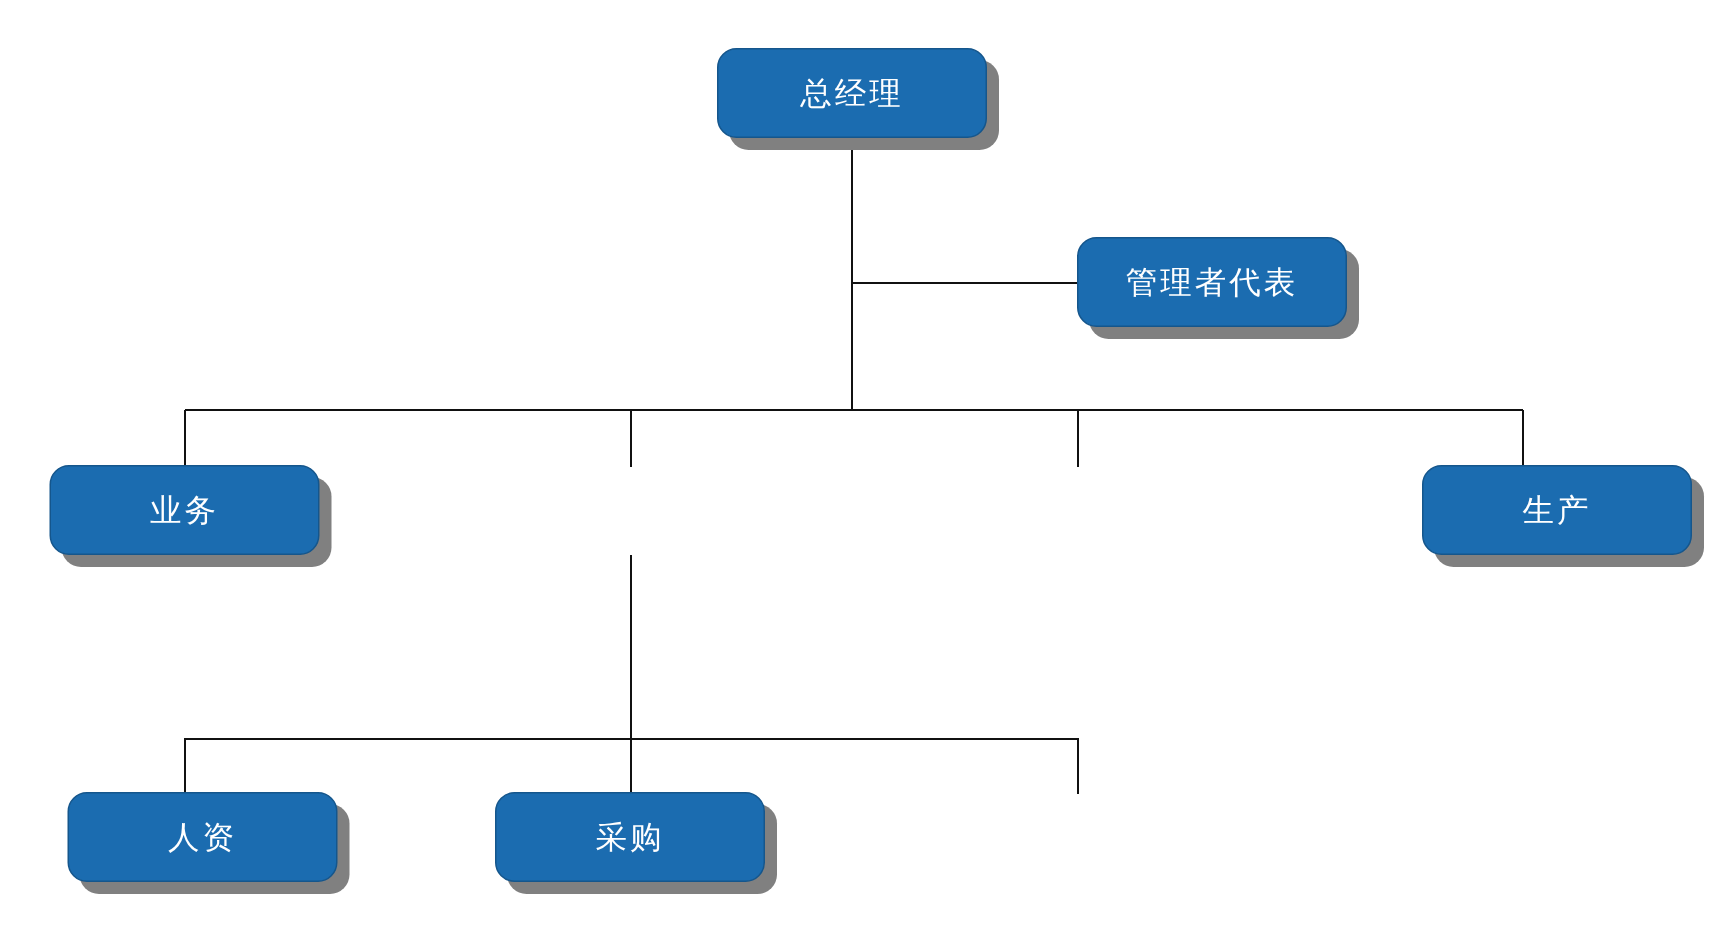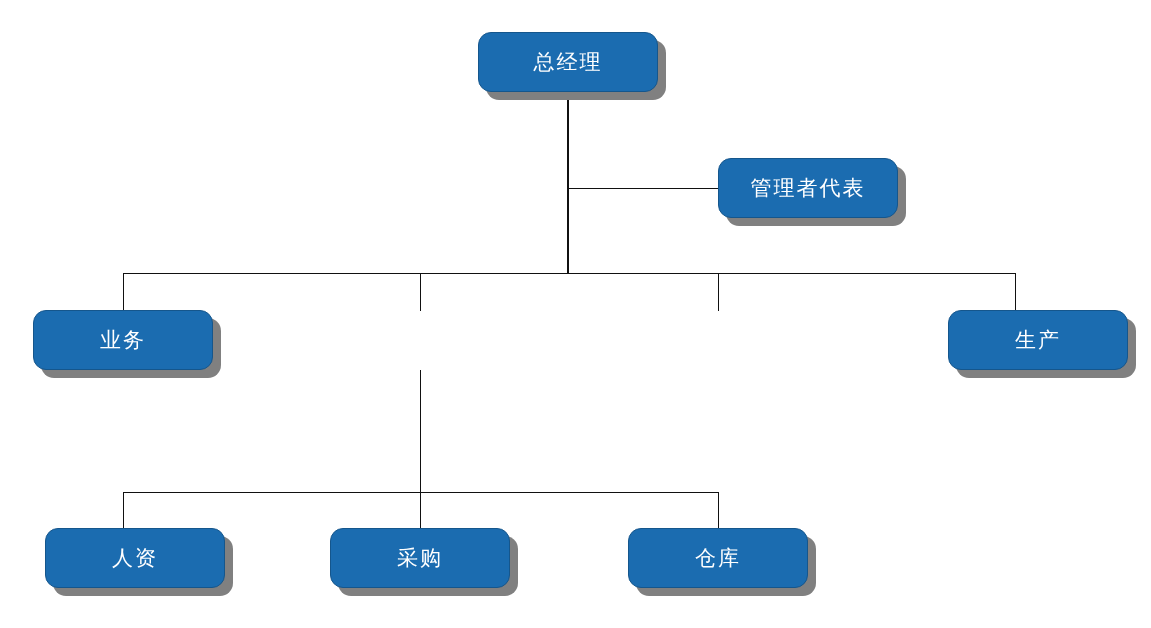--- a/index.html
+++ b/index.html
@@ -134,20 +134,14 @@
     </div>
   </div>
 
   <div class="node" style="left:330px; top:528px;padding-left:32px;">
     <div class="node-shadow"></div>
     <div class="node-body">
       <span class="node-label">采购</span>
     </div>
   </div>
 
-  <div class="node" style="left:628px; top:528px;">
-    <div class="node-shadow"></div>
-    <div class="node-body">
-      <span class="node-label">仓库</span>
-    </div>
-  </div>
 
 </div>
 
 </body></html>

